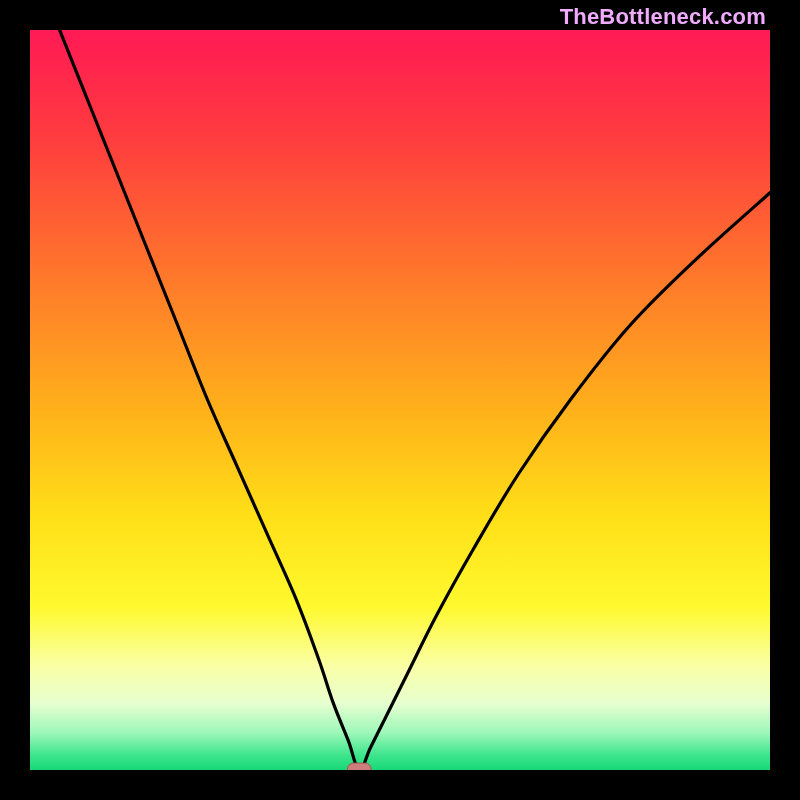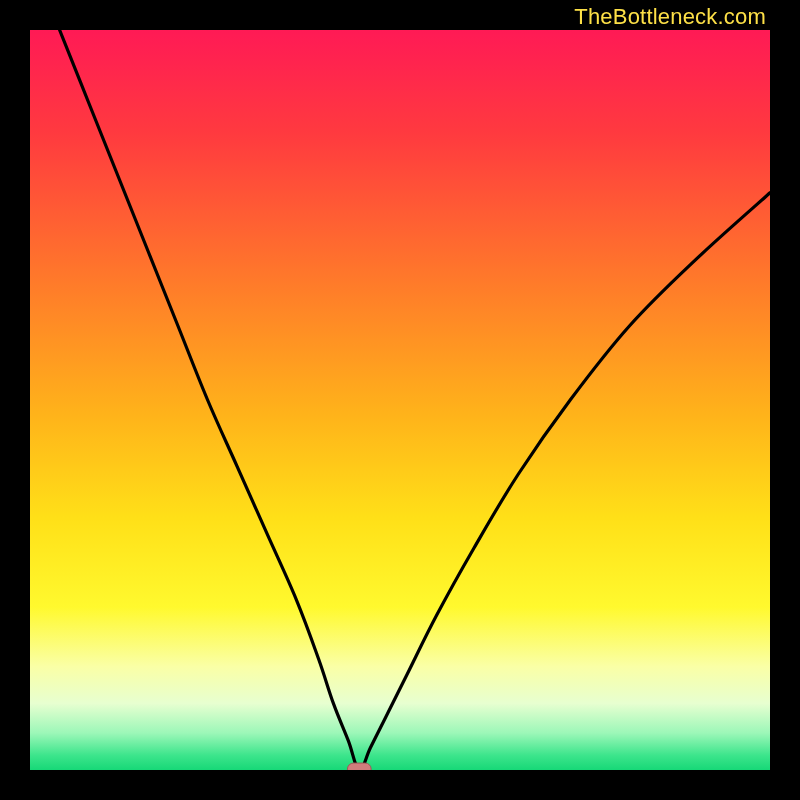--- a/index.html
+++ b/index.html
@@ -21,22 +21,22 @@
     position: absolute;
     left: 30px; top: 30px;
     width: 740px; height: 740px;
     overflow: hidden;
   }
   .watermark {
     position: absolute;
     top: 4px;
     right: 34px;
     font-size: 22px;
-    font-weight: 400;
-    color: #fde047;
+    font-weight: 700;
+    color: #f0abfc;
     letter-spacing: 0.2px;
   }
   svg { display: block; }
 </style>
 </head>
 <body>
 
 <div class="frame">
   <div class="watermark">TheBottleneck.com</div>
   <div class="plot">

